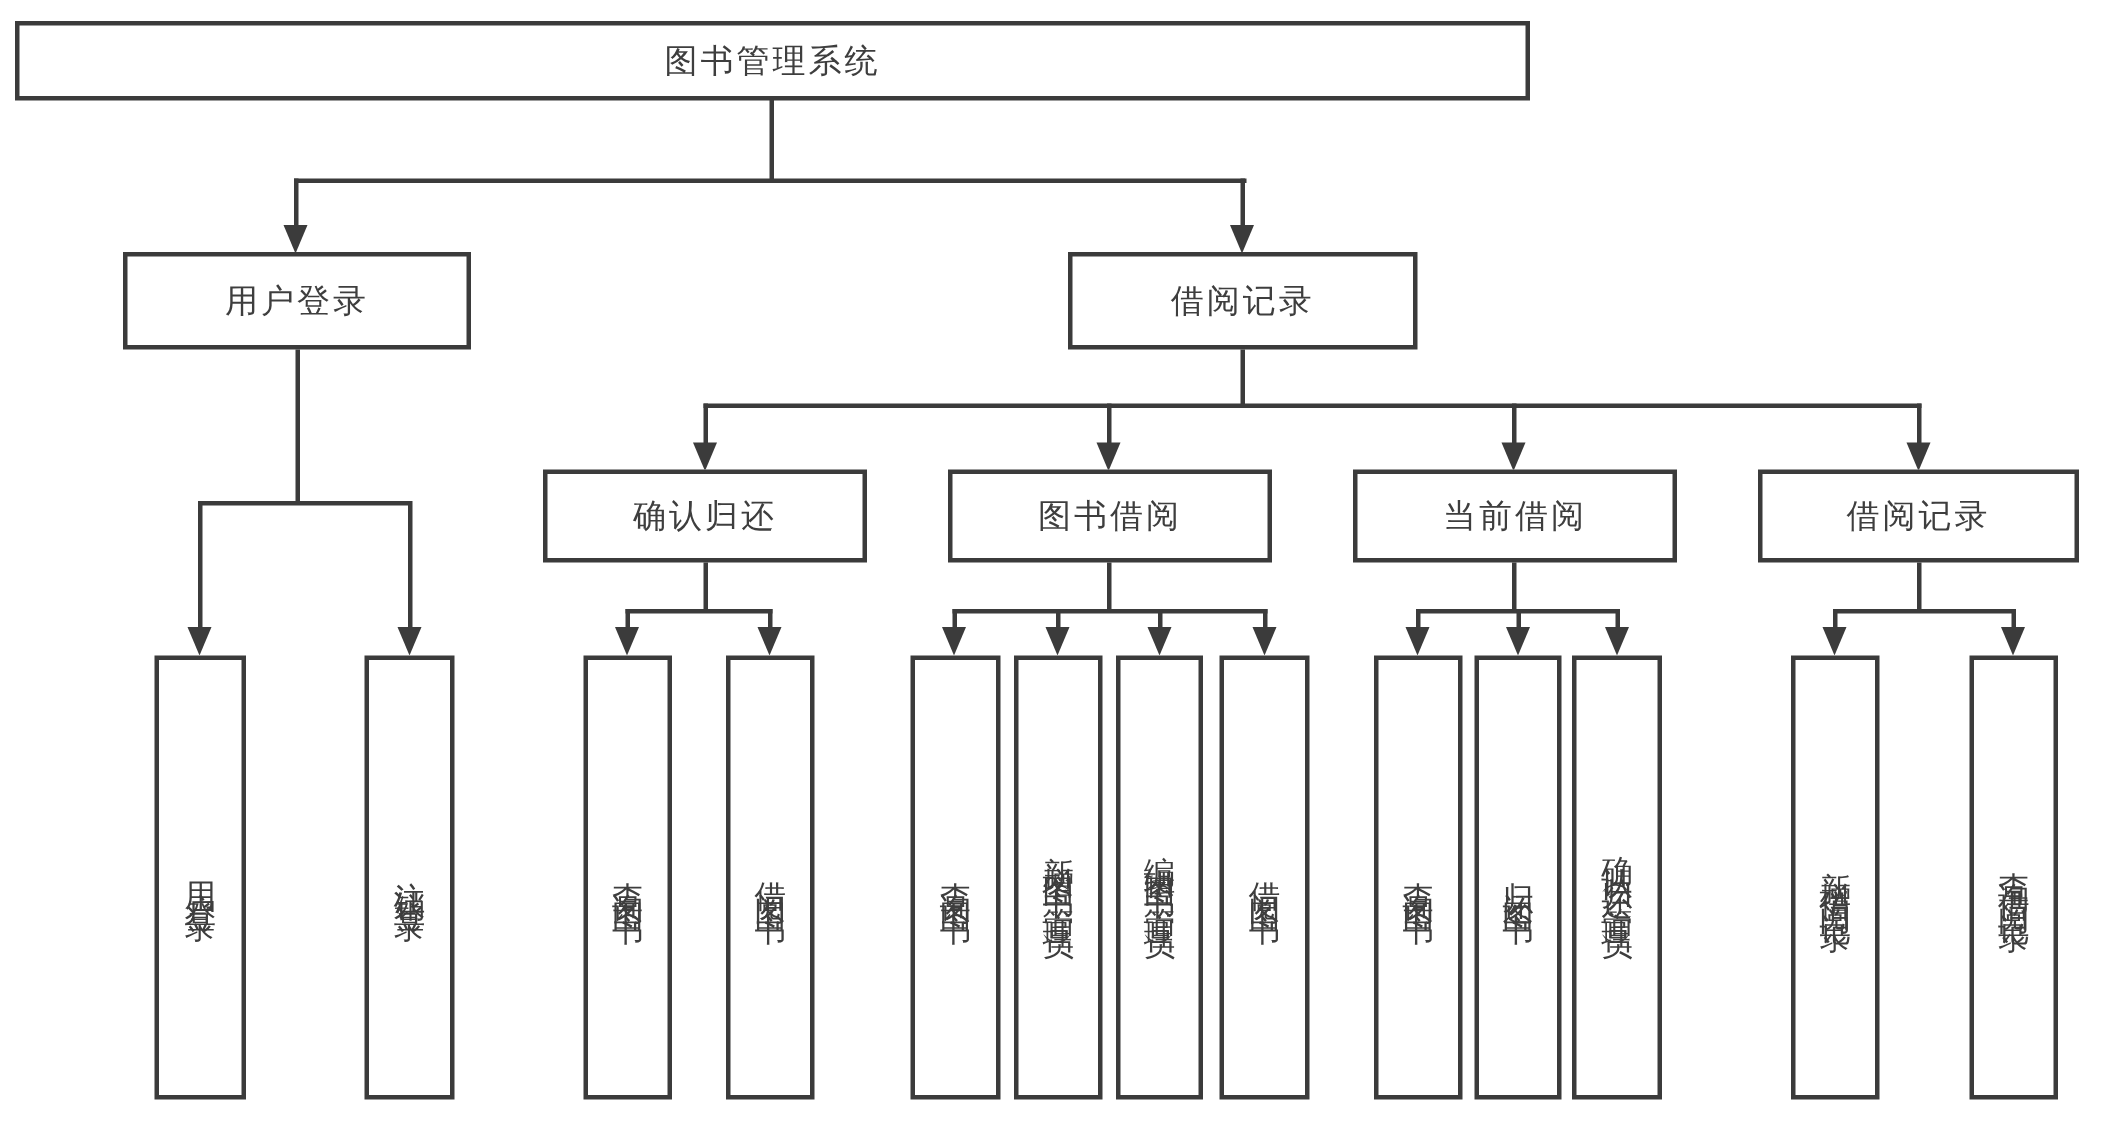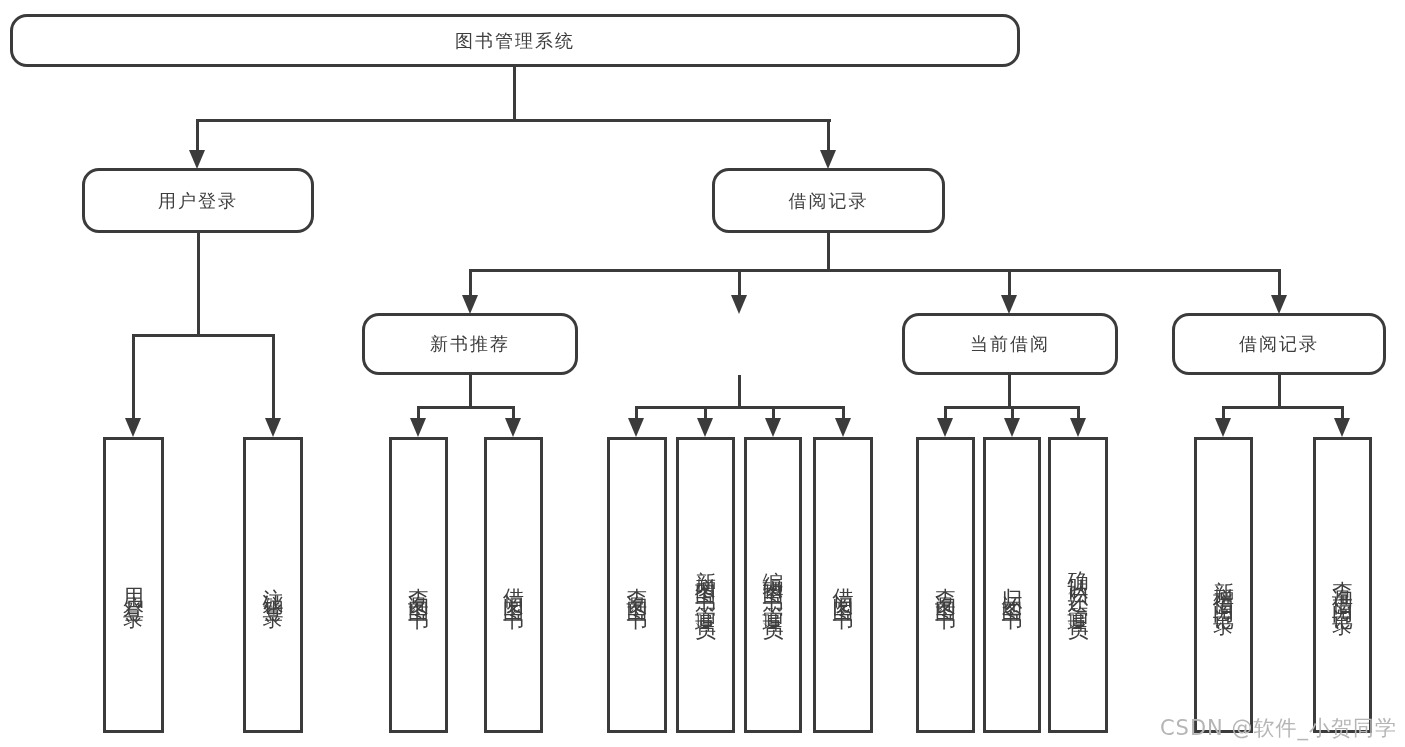--- a/index.html
+++ b/index.html
@@ -22,21 +22,21 @@
   }
   .box {
     position: absolute;
     background: #ffffff;
     border: 3px solid var(--line);
     display: flex;
     align-items: center;
     justify-content: center;
     color: var(--text);
   }
-  .box.h-label { font-size: 18px; letter-spacing: 2px; white-space: nowrap; border-radius: 17px; }
+  .box.h-label { font-size: 22px; letter-spacing: 2px; white-space: nowrap; }
   .leaf .vtext {
     writing-mode: vertical-rl;
     text-orientation: mixed;
     font-size: 21px;
     letter-spacing: 7px;
     color: var(--text);
   }
   .vline { position: absolute; width: 3px; background: var(--line); }
   .hline { position: absolute; height: 3px; background: var(--line); }
   .arrow {
@@ -85,21 +85,24 @@
   <div class="vline" style="left:469px; top:269px; height:27px;"></div>
   <div class="arrow" style="left:462px; top:295px;"></div>
   <div class="vline" style="left:738px; top:269px; height:27px;"></div>
   <div class="arrow" style="left:731px; top:295px;"></div>
   <div class="vline" style="left:1008px; top:269px; height:27px;"></div>
   <div class="arrow" style="left:1001px; top:295px;"></div>
   <div class="vline" style="left:1278px; top:269px; height:27px;"></div>
   <div class="arrow" style="left:1271px; top:295px;"></div>
 
   <div class="box h-label" style="left:362px; top:313px; width:216px; height:62px;">
-    <span>新书推荐</span>
+    <span>确认归还</span>
+  </div>
+  <div class="box h-label" style="left:632px; top:313px; width:216px; height:62px;">
+    <span>图书借阅</span>
   </div>
   <div class="box h-label" style="left:1172px; top:313px; width:214px; height:62px;">
     <span>借阅记录</span>
   </div>
   <div class="box h-label" style="left:902px; top:313px; width:216px; height:62px;">
     <span>当前借阅</span>
   </div>
 
   <div class="vline" style="left:197px; top:233px; height:102px;"></div>
   <div class="hline" style="left:132px; top:334px; width:142px;"></div>
@@ -179,15 +182,14 @@
     <span class="vtext">确认归还（管理员）</span>
   </div>
 
   <div class="box leaf" style="left:1194px; top:437px; width:59px; height:296px;">
     <span class="vtext">新增借阅记录</span>
   </div>
   <div class="box leaf" style="left:1313px; top:437px; width:59px; height:296px;">
     <span class="vtext">查询借阅记录</span>
   </div>
 
-  <div class="watermark">CSDN @软件_小贺同学</div>
 
 </div>
 
 </body></html>

